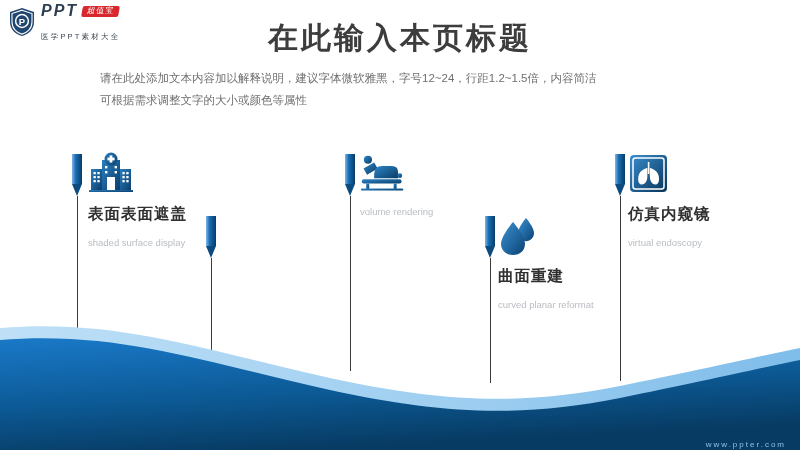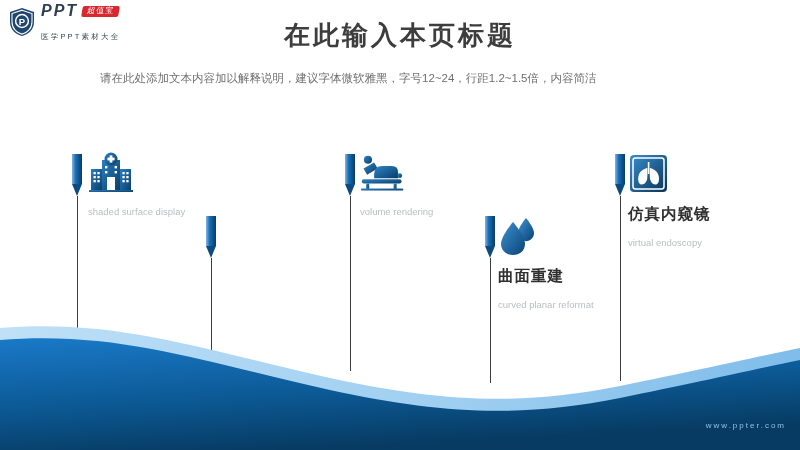--- a/index.html
+++ b/index.html
@@ -77,21 +77,21 @@
     white-space: nowrap;
   }
 
   
   #title {
     position: absolute;
     left: 0;
     top: 18px;
     width: 800px;
     text-align: center;
-    font-size: 26px;
+    font-size: 30px;
     font-weight: bold;
     color: #3d3d3d;
     letter-spacing: 3px;
   }
 
   #subtitle {
     position: absolute;
     left: 100px;
     top: 68px;
     width: 600px;
@@ -165,21 +165,21 @@
     left: 0;
     bottom: 0;
     width: 800px;
     height: 140px;
   }
 
   
   #footer {
     position: absolute;
     right: 14px;
-    bottom: 20px;
+    bottom: 1px;
     font-size: 8px;
     color: #8fc2e8;
     letter-spacing: 2px;
   }
 </style>
 </head>
 <body>
 
 <div id="slide">
 
@@ -198,20 +198,21 @@
         <span class="logo-badge">超值宝</span>
       </span>
       <span class="logo-sub">医学PPT素材大全</span>
     </span>
   </div>
 
   <div id="title">在此输入本页标题</div>
 
   <div id="subtitle">
     <span class="line">请在此处添加文本内容加以解释说明，建议字体微软雅黑，字号12~24，行距1.2~1.5倍，内容简洁</span>
+    <span class="line">可根据需求调整文字的大小或颜色等属性</span>
   </div>
 
   <div class="vline" style="left:77px;  top:196px; height:160px;"></div>
   <div class="vline" style="left:211px; top:258px; height:110px;"></div>
   <div class="vline" style="left:350px; top:196px; height:175px;"></div>
   <div class="vline" style="left:490px; top:258px; height:125px;"></div>
   <div class="vline" style="left:620px; top:196px; height:185px;"></div>
 
   <div class="pin" style="left:72px;  top:154px;">
     <span class="bar"></span>
@@ -264,20 +265,21 @@
           <rect x="34.4" y="28" width="2.3" height="2.3"></rect>
           <rect x="38.3" y="28" width="2.3" height="2.3"></rect>
           <rect x="17" y="14" width="2.4" height="2.4"></rect>
           <rect x="26.6" y="14" width="2.4" height="2.4"></rect>
           <rect x="17" y="19" width="2.4" height="2.4"></rect>
           <rect x="26.6" y="19" width="2.4" height="2.4"></rect>
         </g>
         <rect x="1" y="38" width="44" height="2" fill="url(#g1)"></rect>
       </svg>
     </span>
+    <div class="cn">表面表面遮盖</div>
     <div class="en">shaded surface display</div>
   </div>
 
 
   <div class="item" style="left:360px; top:152px;">
     <span class="icon">
       <svg width="52" height="42" viewBox="0 0 52 42">
         <defs>
           <linearGradient id="g3" x1="0" y1="0" x2="1" y2="1">
             <stop offset="0%" stop-color="#2f86c8"></stop>

